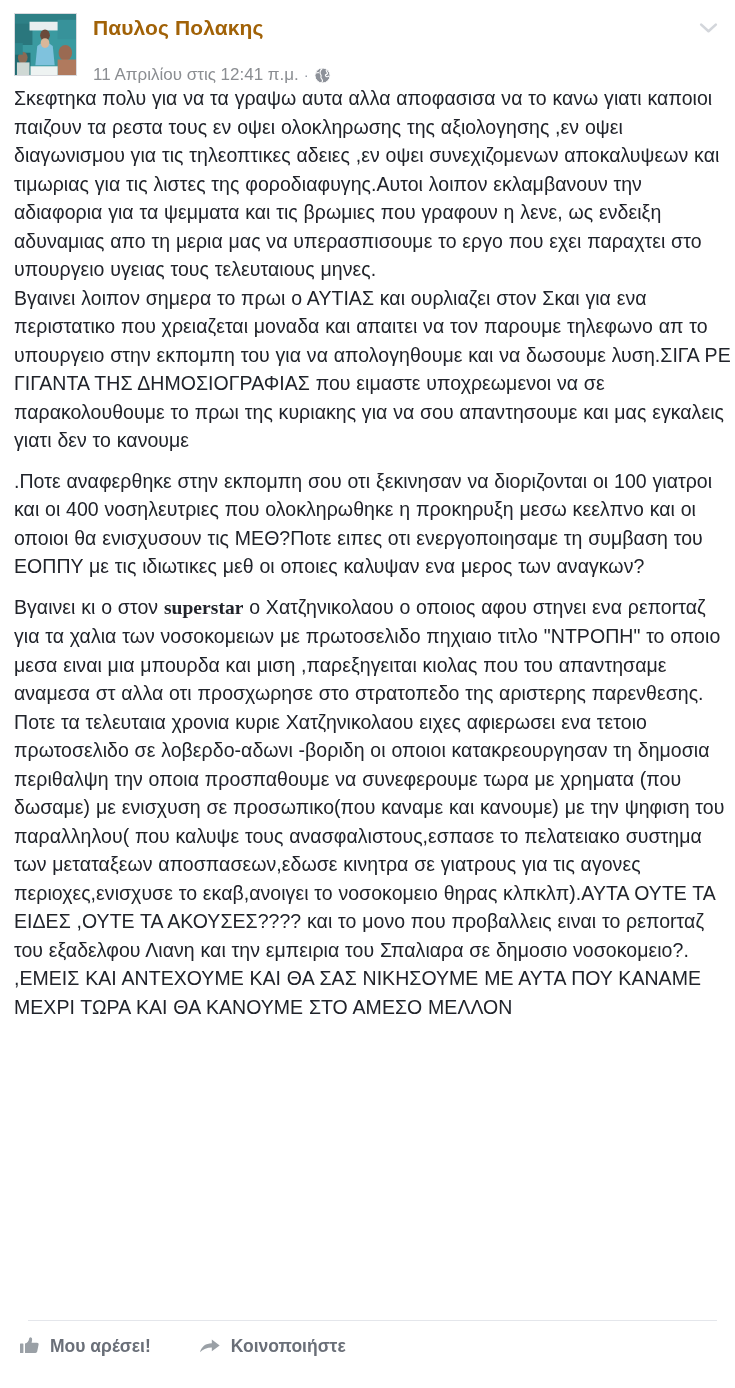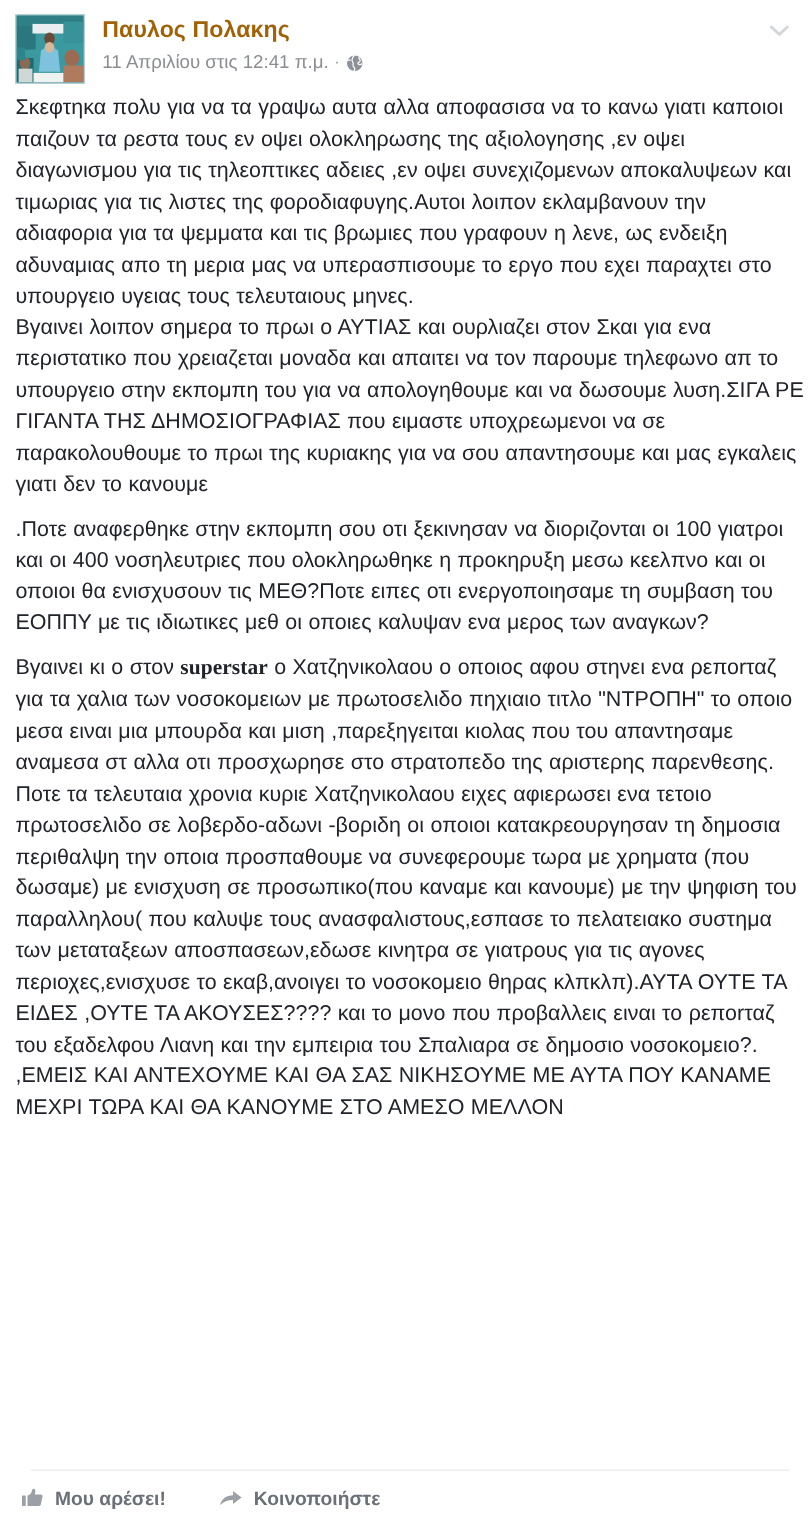--- a/index.html
+++ b/index.html
@@ -59,21 +59,21 @@
     font-weight: bold;
     color: #a16207;
     line-height: 25px;
     letter-spacing: 0.1px;
     white-space: nowrap;
   }
 
   .meta-row {
     display: flex;
     align-items: center;
-    margin-top: 6px;
+    margin-top: 24px;
     font-size: 17px;
     color: #8a8d91;
     line-height: 21px;
     white-space: nowrap;
   }
   .meta-sep {
     margin: 0 5px;
     color: #9197a3;
     font-size: 15px;
   }
@@ -117,21 +117,21 @@
   .para.gap-before { margin-top: 12px; }
   .para.indent { padding-left: 22px; }
   .para b { font-weight: bold; font-family: Liberation Serif, serif; }
 
   
   .post-footer {
     position: absolute;
     left: 0;
     right: 0;
     bottom: 0;
-    height: 52px;
+    height: 68px;
     box-sizing: border-box;
     padding: 0 14px;
   }
   .footer-divider {
     height: 1px;
     background: #e4e6eb;
     margin: 0 4px 0 14px;
   }
   .actions {
     display: flex;

